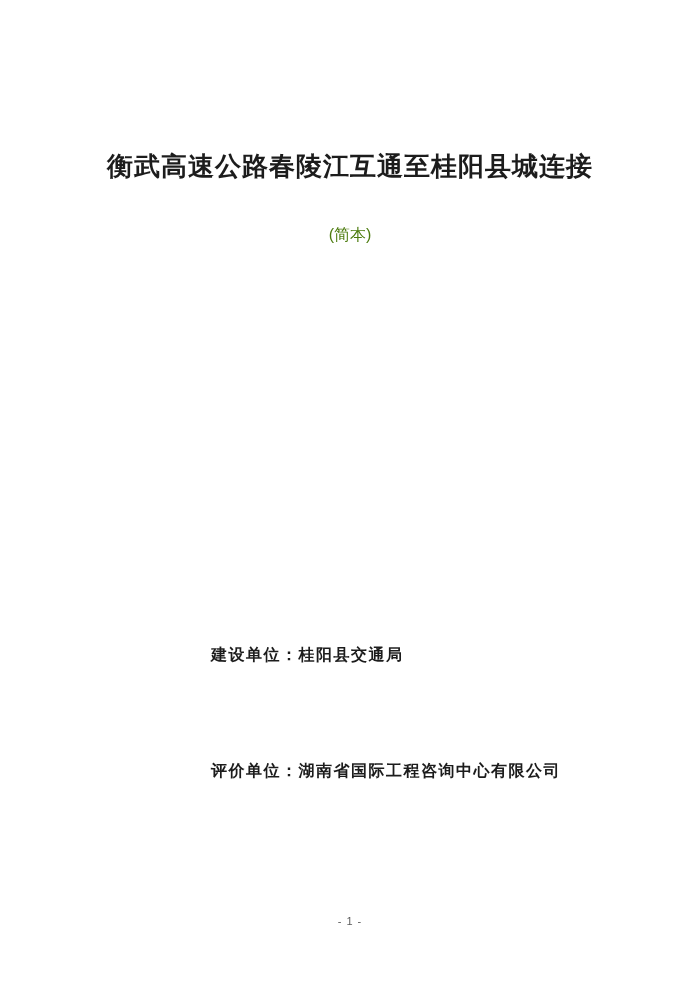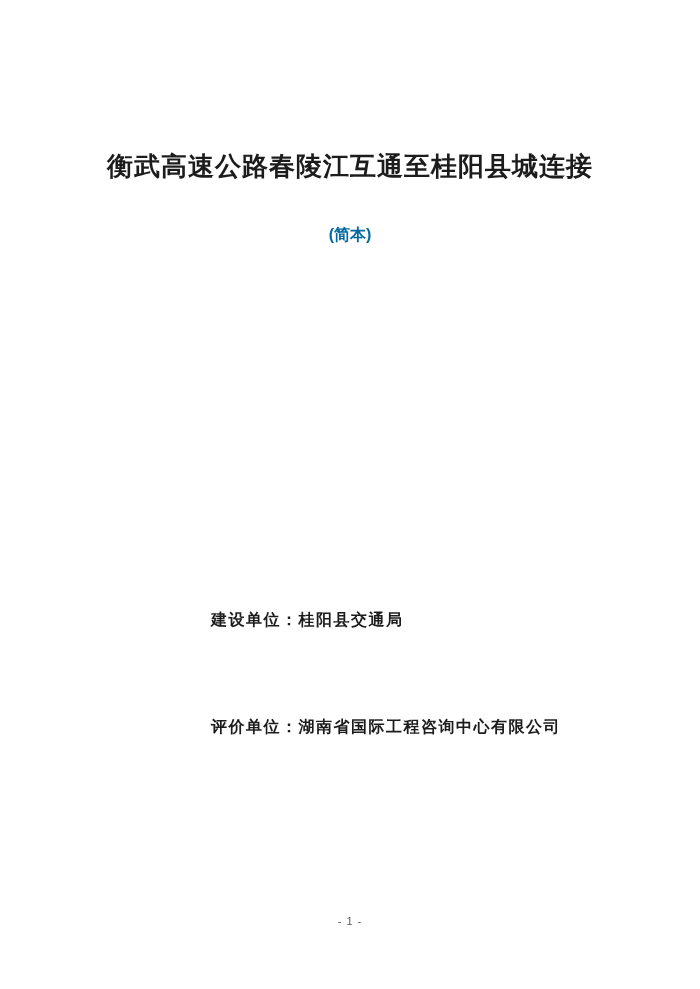--- a/index.html
+++ b/index.html
@@ -31,36 +31,36 @@
     letter-spacing: 1px;
     color: #1c1c1c;
   }
   .subtitle {
     position: absolute;
     top: 206px;
     left: 0;
     width: 100%;
     text-align: center;
     font-size: 16px;
-    font-weight: 700;
+    font-weight: 400;
     line-height: 24px;
-    color: #0369a1;
+    color: #4d7c0f;
   }
   .info-line {
     position: absolute;
     left: 173px;
     font-size: 16px;
     font-weight: 700;
     letter-spacing: 1.5px;
     line-height: 24px;
     color: #1c1c1c;
     white-space: nowrap;
   }
-  .info-builder { top: 591px; }
-  .info-evaluator { top: 698px; }
+  .info-builder { top: 626px; }
+  .info-evaluator { top: 742px; }
   .page-footer {
     position: absolute;
     top: 898px;
     left: 0;
     width: 100%;
     text-align: center;
     font-size: 11px;
     letter-spacing: 1px;
     color: #5a5a5a;
   }

